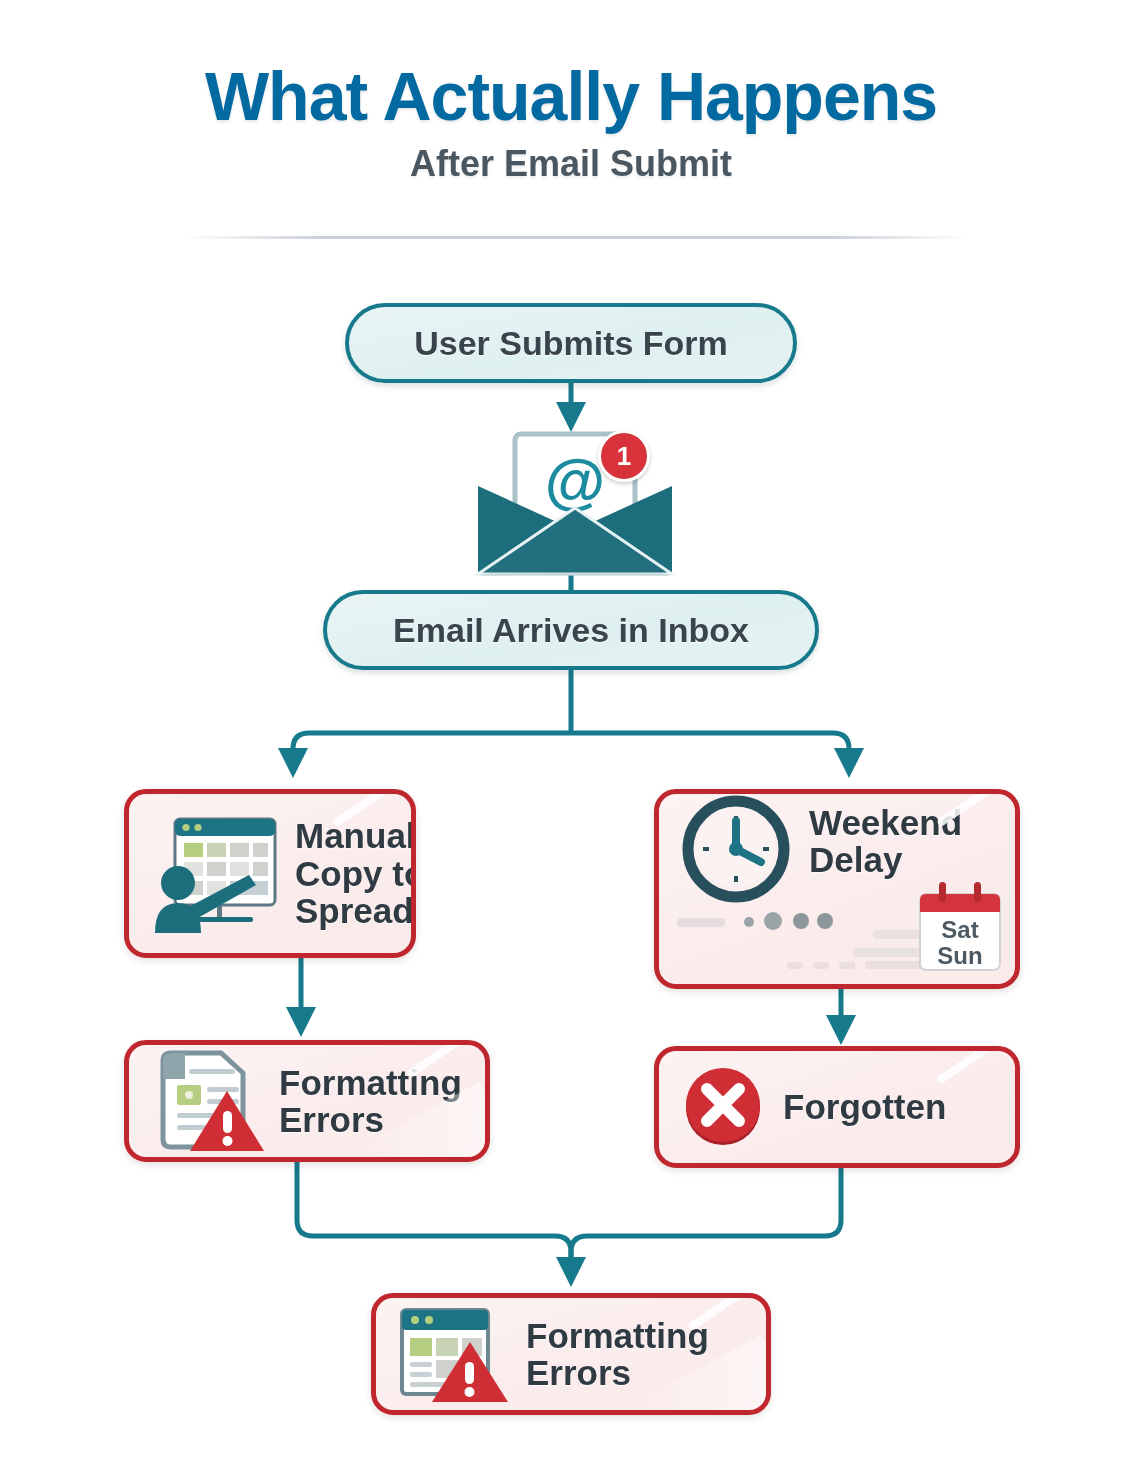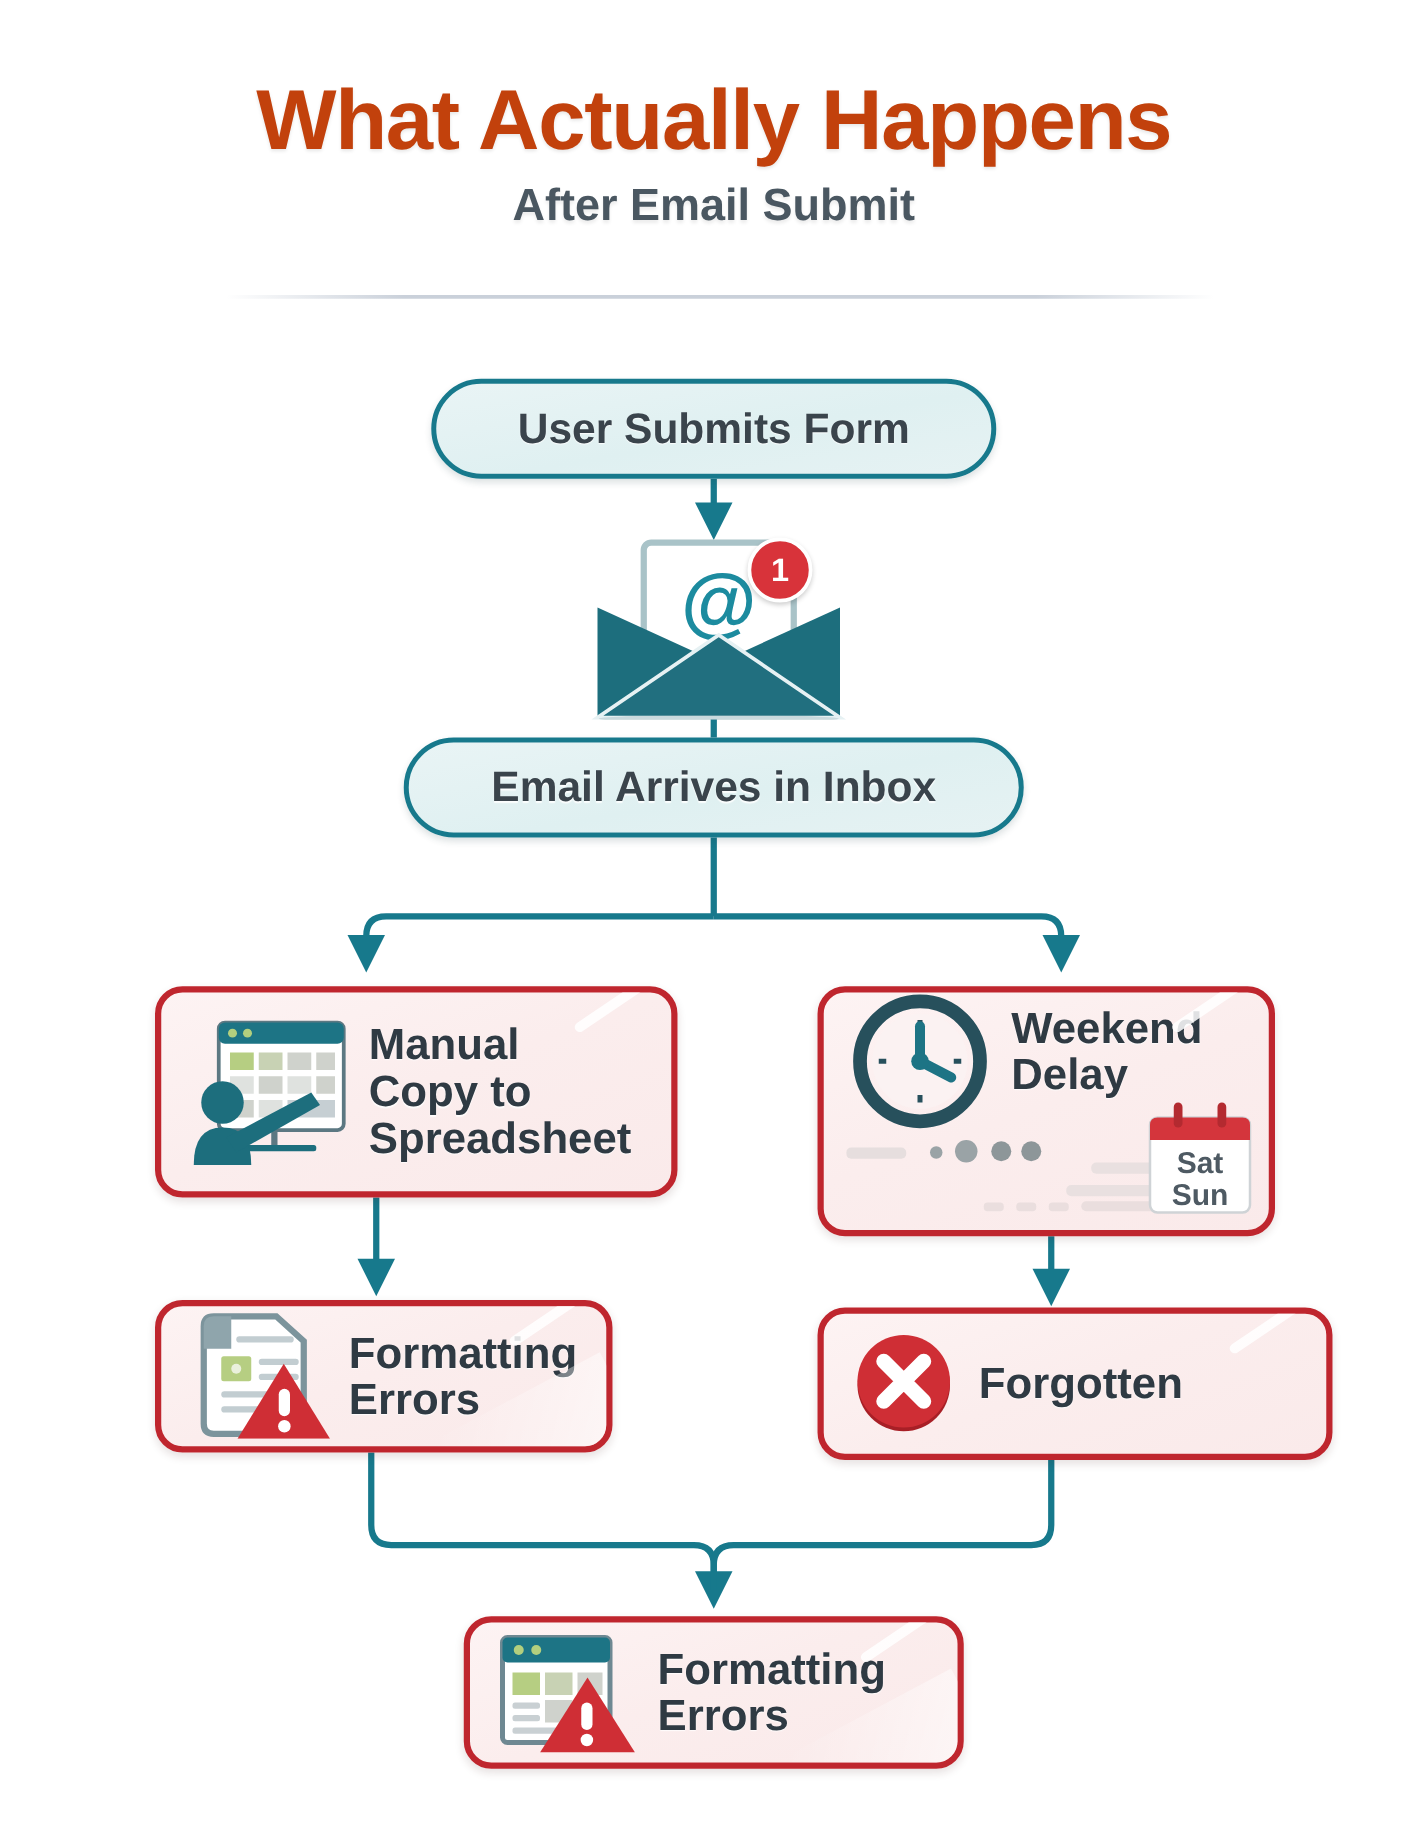--- a/index.html
+++ b/index.html
@@ -19,21 +19,21 @@
   #header {
     position: absolute;
     top: 62px;
     left: 0;
     width: 1142px;
     text-align: center;
   }
   #title-main {
     font-size: 68px;
     font-weight: bold;
-    color: #c2410c;
+    color: #0369a1;
     letter-spacing: -1px;
     line-height: 1.0;
     text-shadow: 0 2px 3px rgba(0,0,0,0.10);
   }
   #title-sub {
     font-size: 36px;
     font-weight: bold;
     color: #4a5761;
     line-height: 1.0;
     margin-top: 16px;
@@ -112,24 +112,24 @@
     width: 150px;
     height: 70px;
     background: linear-gradient(130deg, rgba(255,255,255,0.0), rgba(255,255,255,0.65));
     transform: rotate(-28deg);
     pointer-events: none;
   }
 
   
   #node-submit   { left: 345px; top: 303px; width: 452px; height: 80px; }
   #node-inbox    { left: 323px; top: 590px; width: 496px; height: 80px; }
-  #node-manual   { left: 124px; top: 789px; width: 418px; height: 169px; padding-left: 24px; }
+  #node-manual   { left: 124px; top: 789px; width: 292px; height: 169px; padding-left: 24px; }
   #node-weekend  { left: 654px; top: 789px; width: 366px; height: 200px; }
   #node-fmt1     { left: 124px; top: 1040px; width: 366px; height: 122px; }
-  #node-forgot   { left: 654px; top: 1046px; width: 412px; height: 122px; }
+  #node-forgot   { left: 654px; top: 1046px; width: 366px; height: 122px; }
   #node-fmt2     { left: 371px; top: 1293px; width: 400px; height: 122px; }
 
   
   #wires {
     position: absolute;
     left: 0; top: 0;
     width: 1142px; height: 1476px;
     pointer-events: none;
   }
 

